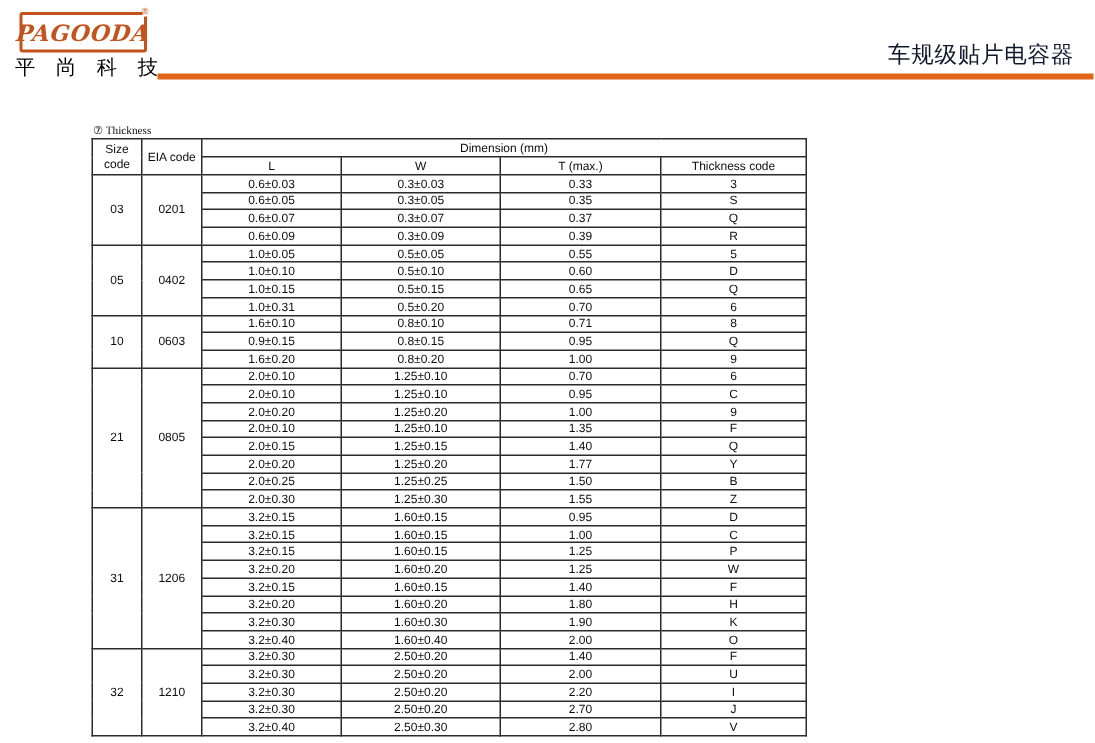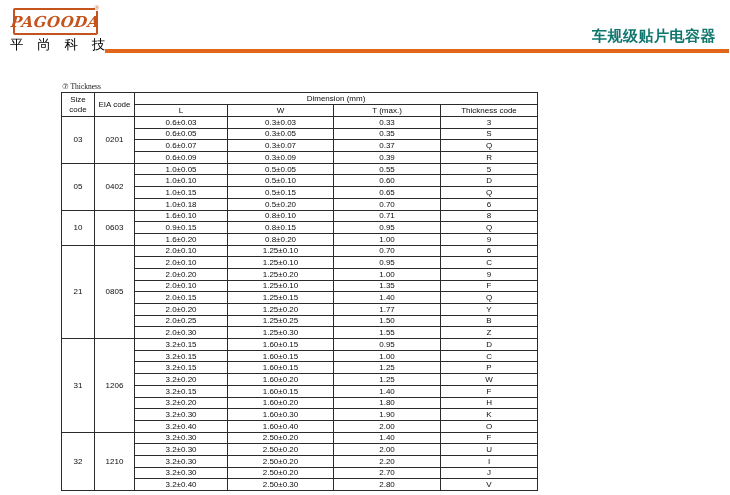--- a/index.html
+++ b/index.html
@@ -30,22 +30,22 @@
   }
   .company-cn{
     position:absolute;left:10px;top:36px;font-size:13.5px;font-weight:normal;
     letter-spacing:5px;color:#000000;white-space:nowrap;
   }
   .header-rule{
     position:absolute;left:105px;top:49px;width:624px;height:3.5px;
     background:var(--accent);
   }
   .product-title{
-    position:absolute;right:14px;top:27px;font-size:15px;font-weight:bold;
-    color:#0f766e;letter-spacing:.5px;white-space:nowrap;margin-left:12px;
+    position:absolute;right:14px;top:27px;font-size:15px;font-weight:normal;
+    color:#0f172a;letter-spacing:.5px;white-space:nowrap;margin-left:12px;
   }
 
   
   .table-caption{
     position:absolute;left:62px;top:82px;font-size:7.5px;color:#111;font-family:Liberation Serif, serif;
   }
   table.thk{
     position:absolute;left:61px;top:92px;border-collapse:collapse;
     table-layout:fixed;width:476px;padding-left:31px;
   }
@@ -138,21 +138,21 @@
           <td>0.60</td>
           <td>D</td>
         </tr>
         <tr>
           <td>1.0±0.15</td>
           <td>0.5±0.15</td>
           <td>0.65</td>
           <td>Q</td>
         </tr>
         <tr>
-          <td>1.0±0.18</td>
+          <td>1.0±0.31</td>
           <td>0.5±0.20</td>
           <td>0.70</td>
           <td>6</td>
         </tr>
         <tr>
           <td rowspan="3">10</td>
           <td rowspan="3">0603</td>
           <td>1.6±0.10</td>
           <td>0.8±0.10</td>
           <td>0.71</td>

